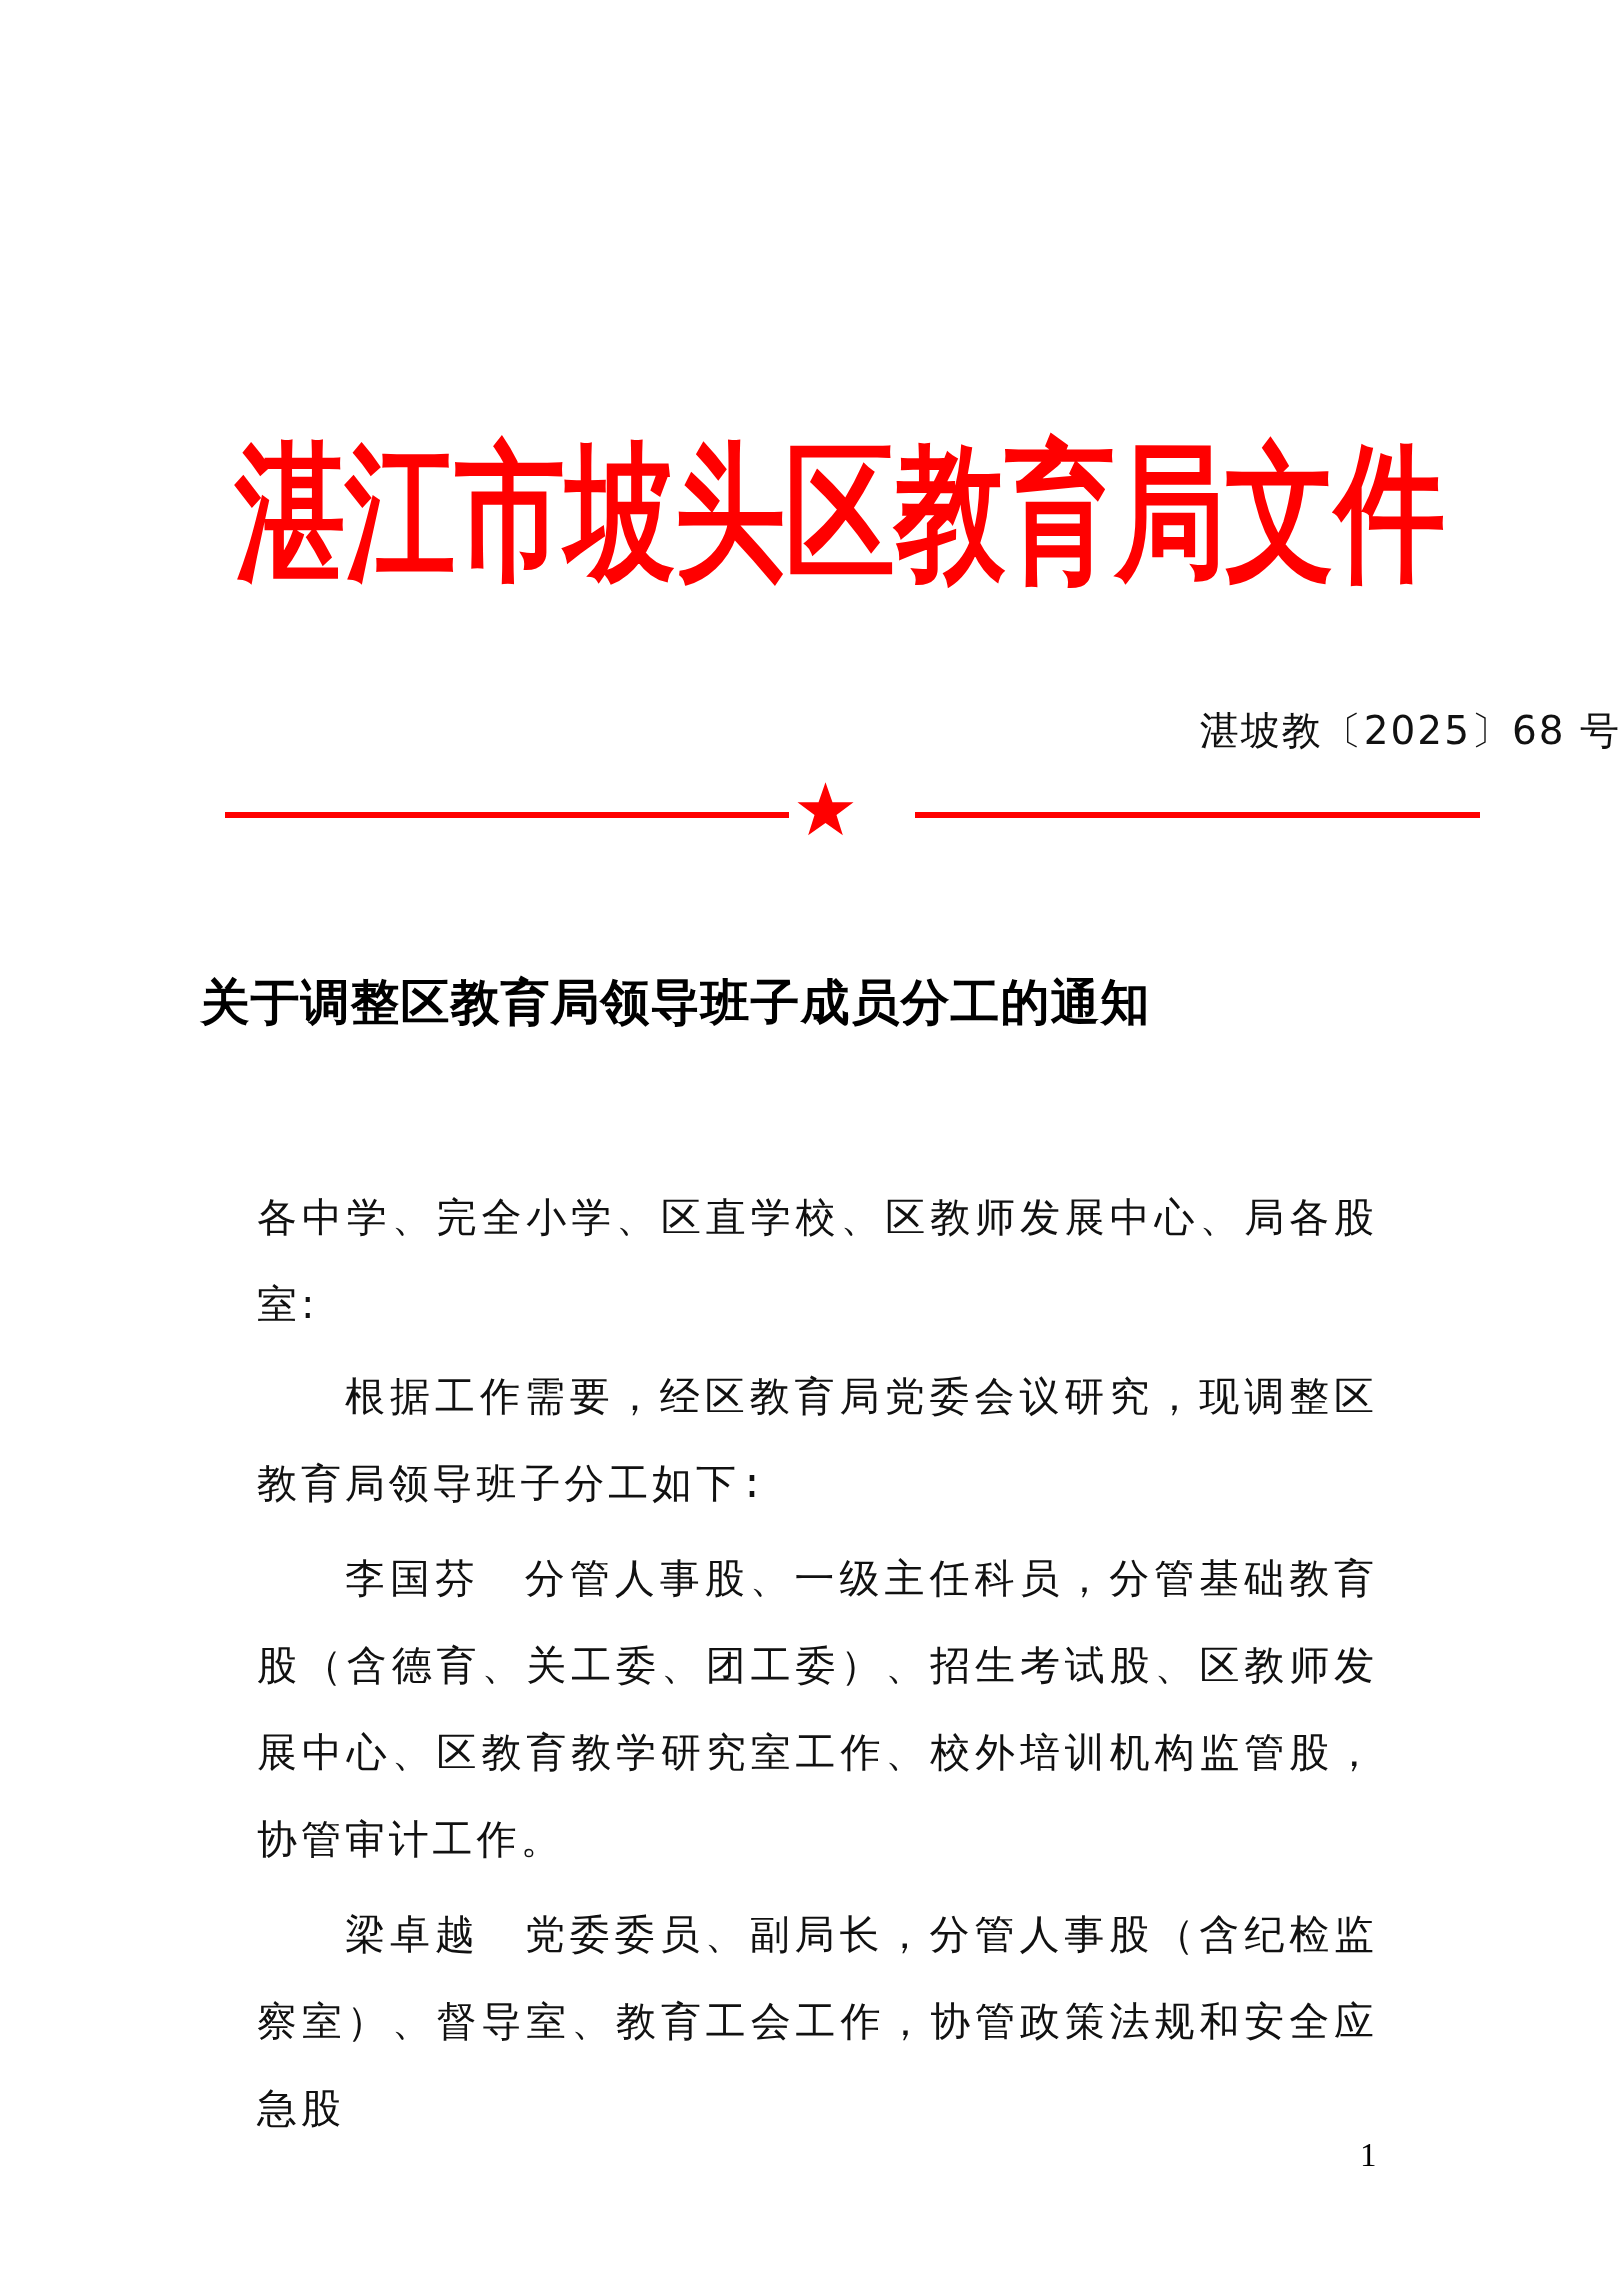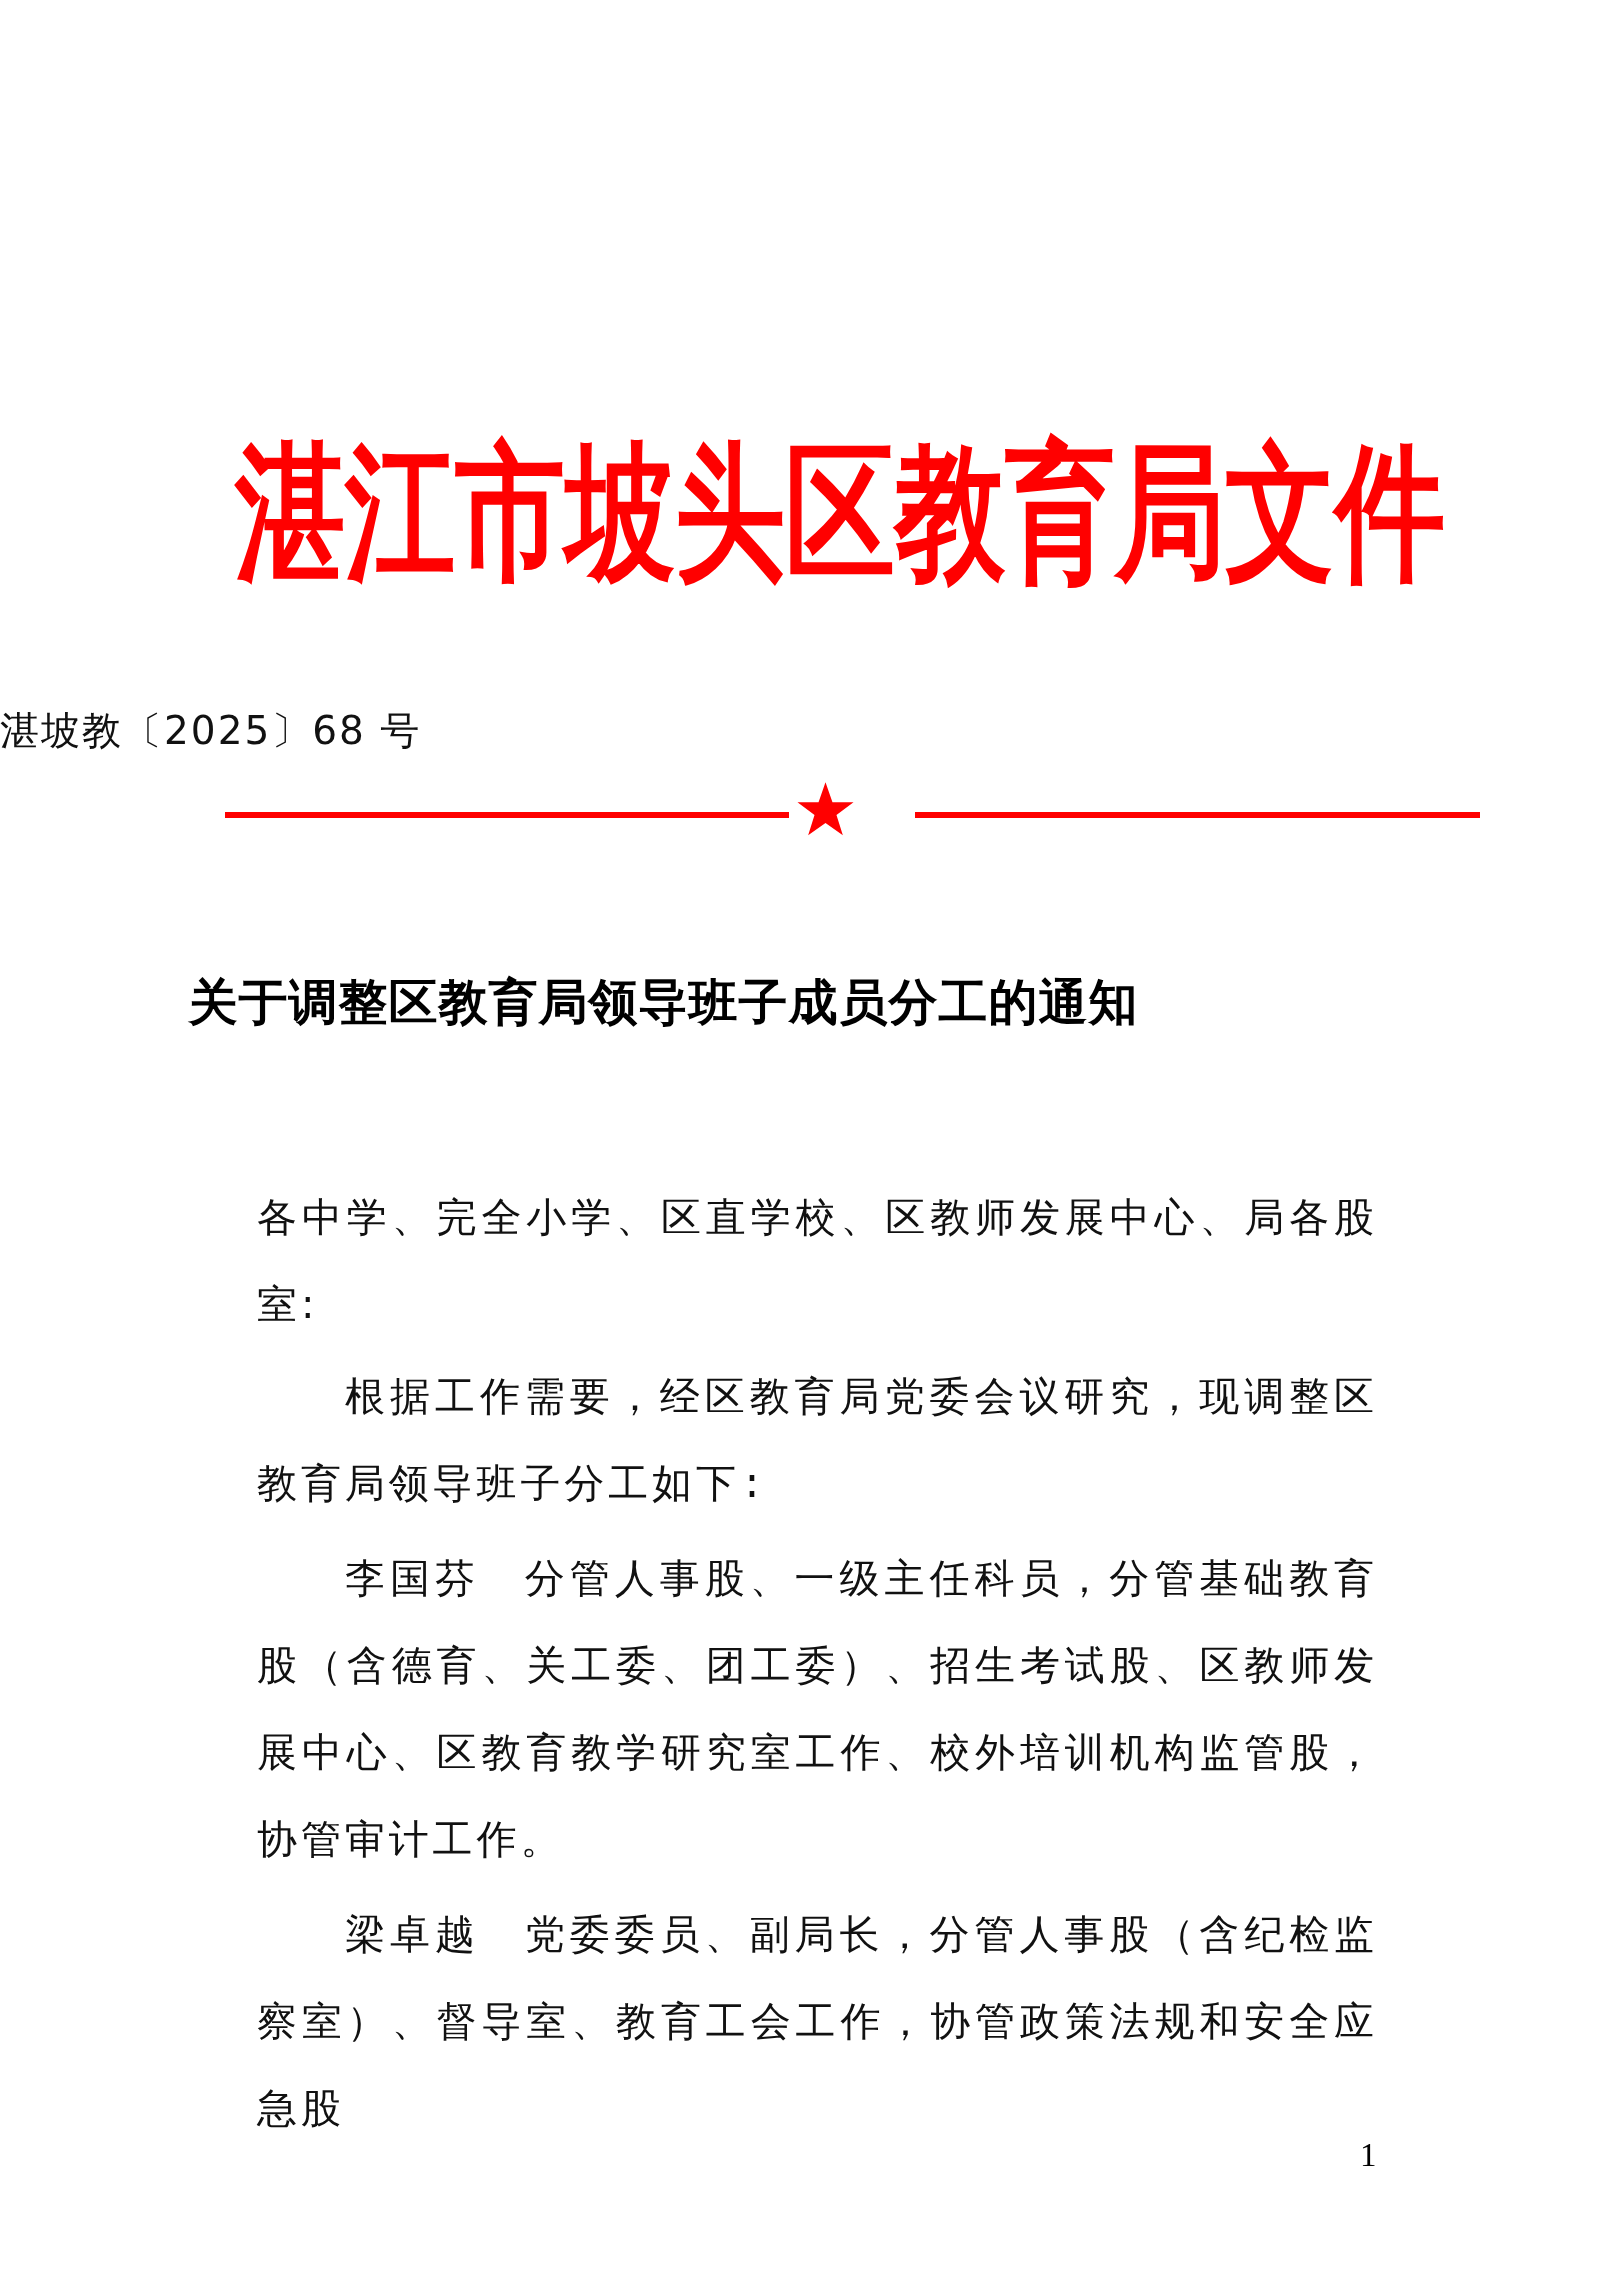--- a/index.html
+++ b/index.html
@@ -3,27 +3,27 @@
 <meta charset="utf-8">
 <style>
   html, body { margin: 0; padding: 0; background: #ffffff; }
   body { width: 1621px; height: 2293px; position: relative; overflow: hidden;
          font-family: "DejaVu Serif", "Liberation Serif", serif; color: #000; }
   .masthead { position: absolute; left: 235px; top: 429px; width: 1186px; height: 167px;
               display: flex; justify-content: space-between; align-items: center;
               color: #ff0000; font-family: "DejaVu Serif", serif; font-weight: bold;
               font-size: 110px; line-height: 167px; }
   .masthead span { display: inline-block; transform: scaleY(1.35); }
-  .docno { position: absolute; left: 0; width: 1621px; top: 704px; text-align: left;
+  .docno { position: absolute; left: 0; width: 1621px; top: 704px; text-align: right;
            font-family: "DejaVu Sans", sans-serif; font-size: 39px; letter-spacing: 2px; color:#111; }
   .rule { position: absolute; top: 812px; height: 5.9px; background: #ff0000; }
   .rule.left { left: 225px; width: 564px; }
   .rule.right { left: 915px; width: 565px; }
   .star { position: absolute; left: 796px; top: 781px; width: 59px; height: 59px; }
-  .title { position: absolute; left: 4px; width: 1319px; top: 970px; text-align: center;
+  .title { position: absolute; left: 16px; width: 1319px; top: 970px; text-align: center;
            font-family: Liberation Mono, monospace; font-weight: bold; font-size: 49px; letter-spacing: 1px; }
   .body { position: absolute; left: 249px; top: 1166px; width: 1137px;
           font-family: "DejaVu Sans", sans-serif; font-size: 40px; line-height: 87px;
           letter-spacing: 3.9px; text-align: justify; color:#111; }
   .body p { margin: 8px; }
   .indent { text-indent: 88px; font-family: Liberation Mono, monospace; }
   .pagenum { position: absolute; left: 1360px; top: 2137px; font-size: 33px;
              font-family: "Liberation Serif", serif; }
 </style>
 </head>

